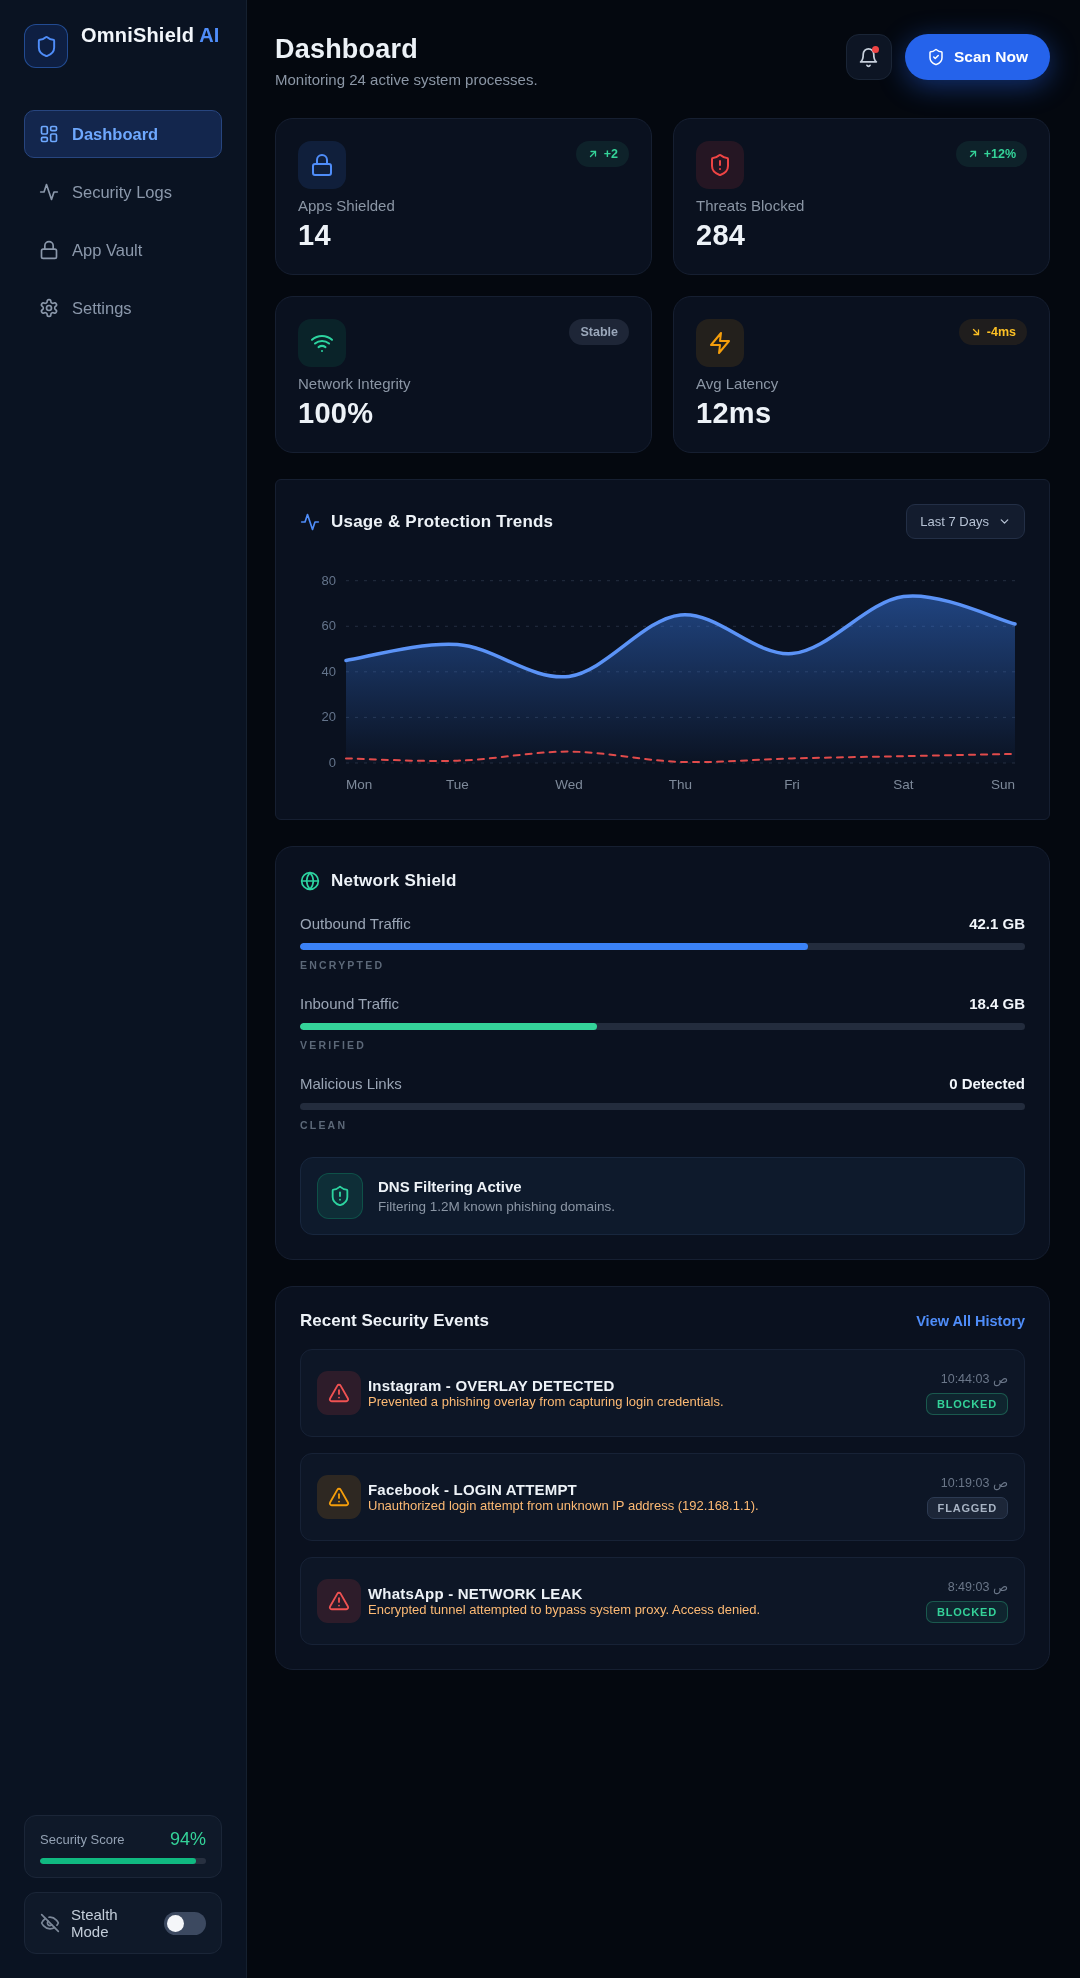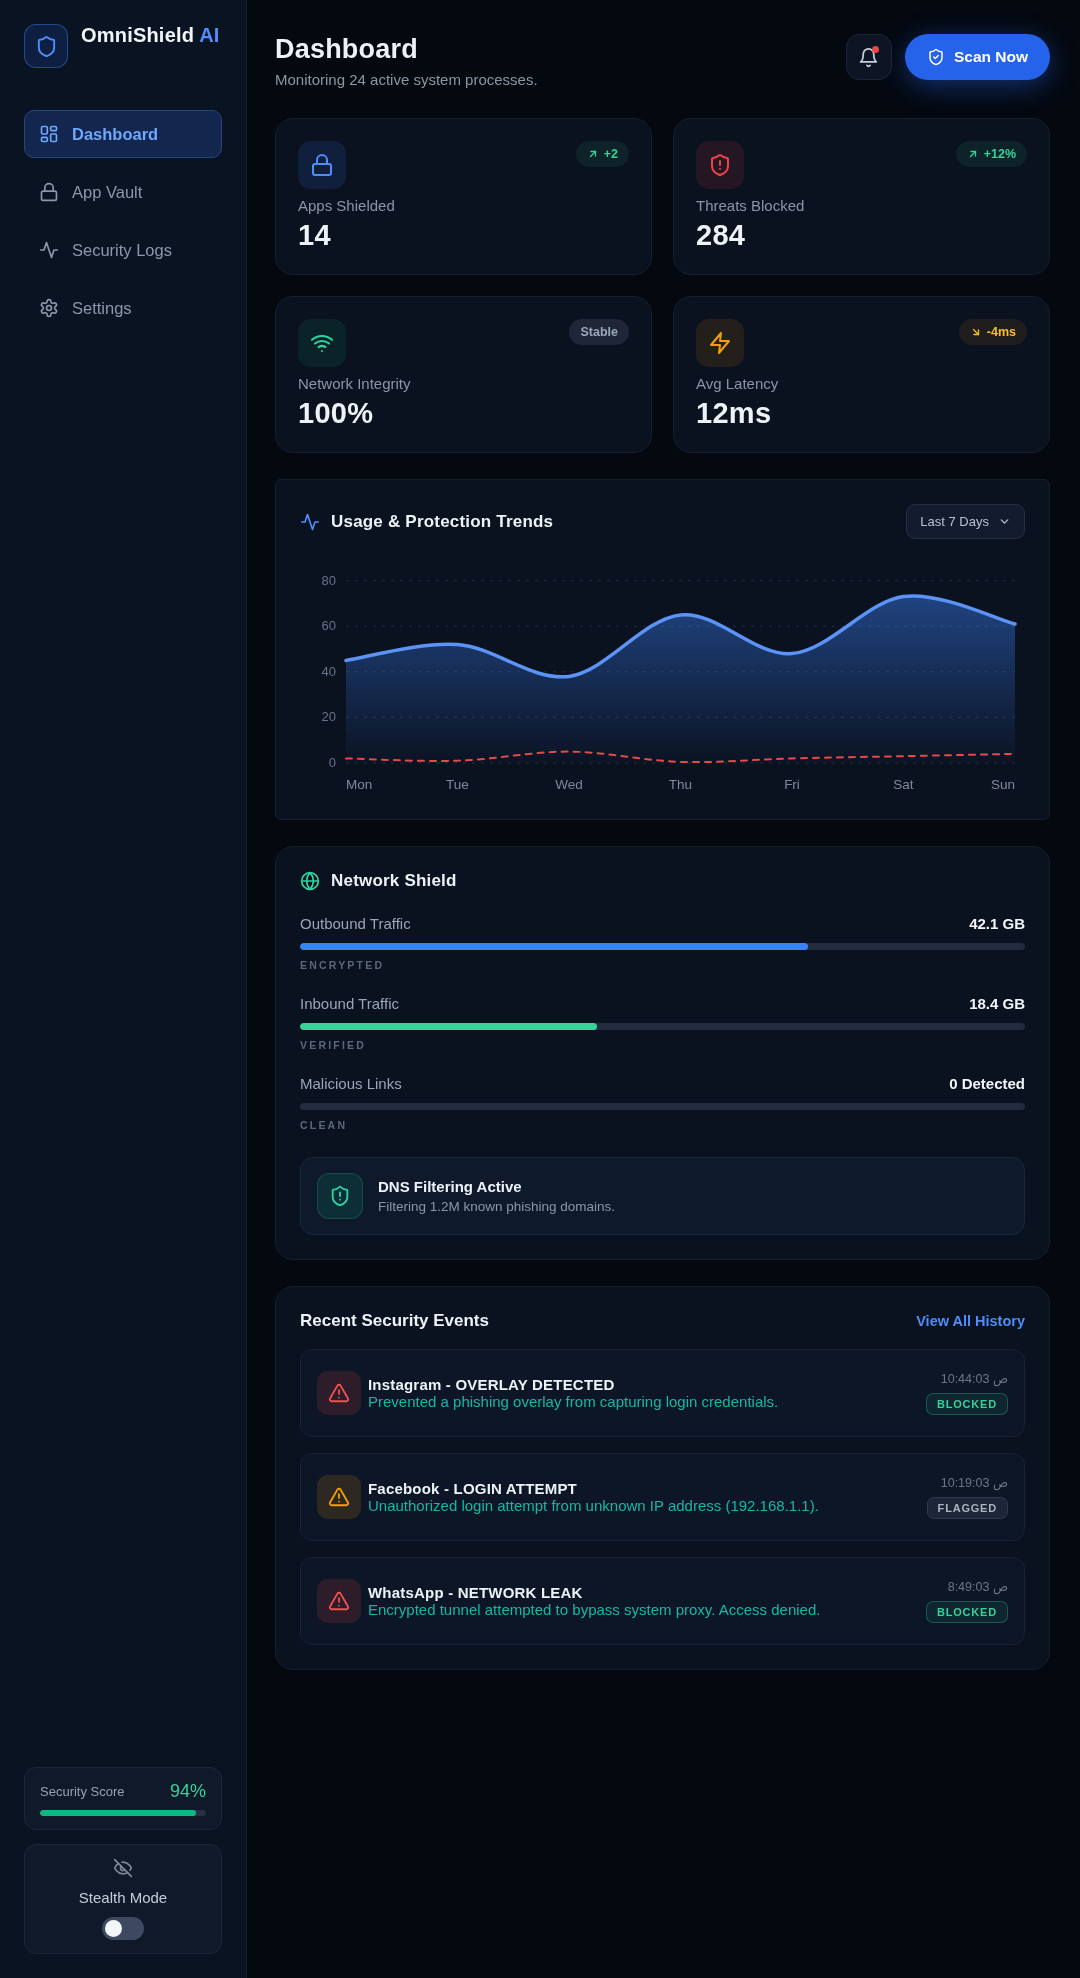--- a/index.html
+++ b/index.html
@@ -35,21 +35,21 @@
   .sidebar-spacer { flex:1; }
   .side-card {
     background:#0f1929; border:1px solid #1b2638; border-radius:12px; padding:13px 15px; margin-top:14px;
   }
   .score-row { display:flex; align-items:center; justify-content:space-between; margin-bottom:8px; }
   .score-label { font-size:13px; color:#93a1b3; }
   .score-value { font-size:18px; font-weight:400; color:#34d399; }
   .score-track { height:6px; border-radius:4px; background:#273040; overflow:hidden; }
   .score-fill { height:100%; border-radius:4px; background:#10b981; }
 
-  .stealth { display:flex; align-items:center; gap:11px;flex-direction:column; }
+  .stealth { display:flex; align-items:center; gap:11px; }
   .stealth .ic { color:#7c8899; }
   .stealth-label { font-size:15px; color:#c3cdd9; flex:1; }
   .toggle { width:42px; height:23px; border-radius:12px; background:#3c4960; position:relative; cursor:pointer; }
   .toggle-knob { width:17px; height:17px; border-radius:50%; background:#f4f6f9; position:absolute; left:3px; top:3px; }
 
   
   .main { flex:1; padding:34px 32px 0 28px; }
   .page-header { display:flex; align-items:flex-start; justify-content:space-between; margin-bottom:30px; }
   .page-title { font-size:27px; font-weight:800; letter-spacing:.2px; }
   .page-subtitle { font-size:15px; color:#8b96a5; margin-top:6px; }
@@ -122,21 +122,21 @@
   .event-row {
     display:flex; align-items:center; gap:7px; background:#0d1626; border:1px solid #172236;
     border-radius:12px; padding:12px 16px; margin-bottom:16px; height:88px;
   }
   .event-row:last-child { margin-bottom:0; }
   .event-icon { width:44px; height:44px; min-width:44px; border-radius:11px; display:flex; align-items:center; justify-content:center; }
   .event-icon.red   { background:rgba(239,68,68,.14);  color:#f05252; }
   .event-icon.amber { background:rgba(245,158,11,.14); color:#f59e0b; }
   .event-main { flex:1; }
   .event-title { font-size:15px; font-weight:800; letter-spacing:.2px; }
-  .event-desc { font-size:15px; color:#14b8a6; }
+  .event-desc { font-size:13px; color:#fdba74; }
   .event-right { display:flex; flex-direction:column; align-items:flex-end; gap:7px; }
   .event-time { font-size:12.5px; color:#6a7688; letter-spacing:2px; }
   .status-pill { font-size:11px; font-weight:800; letter-spacing:.8px; padding:4px 10px; border-radius:7px; }
   .status-pill.blocked { color:#34d399; background:rgba(52,211,153,.08); border:1px solid rgba(52,211,153,.3); }
   .status-pill.flagged { color:#a8b4c4; background:#1c2638; border:1px solid #2c3a52; }
 </style>
 </head>
 <body>
 
 <aside class="sidebar">
@@ -156,30 +156,30 @@
       <svg class="ic" width="20" height="20" viewBox="0 0 24 24" fill="none" stroke="currentColor" stroke-width="2" stroke-linecap="round" stroke-linejoin="round">
           <rect x="3" y="3" width="7" height="9" rx="1.5"></rect>
           <rect x="14" y="3" width="7" height="5" rx="1.5"></rect>
           <rect x="14" y="12" width="7" height="9" rx="1.5"></rect>
           <rect x="3" y="16" width="7" height="5" rx="1.5"></rect>
         </svg>
       <span>Dashboard</span>
     </div>
     <div class="nav-item">
       <svg class="ic" width="20" height="20" viewBox="0 0 24 24" fill="none" stroke="currentColor" stroke-width="2" stroke-linecap="round" stroke-linejoin="round">
+          <path d="M22 12h-4l-3 9L9 3l-3 9H2"></path>
+        </svg>
+      <span>Security Logs</span>
+    </div>
+    <div class="nav-item">
+      <svg class="ic" width="20" height="20" viewBox="0 0 24 24" fill="none" stroke="currentColor" stroke-width="2" stroke-linecap="round" stroke-linejoin="round">
           <rect x="3" y="11" width="18" height="11" rx="2"></rect>
           <path d="M7 11V7a5 5 0 0 1 10 0v4"></path>
         </svg>
       <span>App Vault</span>
-    </div>
-    <div class="nav-item">
-      <svg class="ic" width="20" height="20" viewBox="0 0 24 24" fill="none" stroke="currentColor" stroke-width="2" stroke-linecap="round" stroke-linejoin="round">
-          <path d="M22 12h-4l-3 9L9 3l-3 9H2"></path>
-        </svg>
-      <span>Security Logs</span>
     </div>
     <div class="nav-item">
       <svg class="ic" width="20" height="20" viewBox="0 0 24 24" fill="none" stroke="currentColor" stroke-width="2" stroke-linecap="round" stroke-linejoin="round">
           <path d="M12.22 2h-.44a2 2 0 0 0-2 2v.18a2 2 0 0 1-1 1.73l-.43.25a2 2 0 0 1-2 0l-.15-.08a2 2 0 0 0-2.73.73l-.22.38a2 2 0 0 0 .73 2.73l.15.1a2 2 0 0 1 1 1.72v.51a2 2 0 0 1-1 1.74l-.15.09a2 2 0 0 0-.73 2.73l.22.38a2 2 0 0 0 2.73.73l.15-.08a2 2 0 0 1 2 0l.43.25a2 2 0 0 1 1 1.73V20a2 2 0 0 0 2 2h.44a2 2 0 0 0 2-2v-.18a2 2 0 0 1 1-1.73l.43-.25a2 2 0 0 1 2 0l.15.08a2 2 0 0 0 2.73-.73l.22-.39a2 2 0 0 0-.73-2.73l-.15-.08a2 2 0 0 1-1-1.74v-.5a2 2 0 0 1 1-1.74l.15-.09a2 2 0 0 0 .73-2.73l-.22-.38a2 2 0 0 0-2.73-.73l-.15.08a2 2 0 0 1-2 0l-.43-.25a2 2 0 0 1-1-1.73V4a2 2 0 0 0-2-2z"></path>
           <circle cx="12" cy="12" r="3"></circle>
         </svg>
       <span>Settings</span>
     </div>
   </nav>
 

